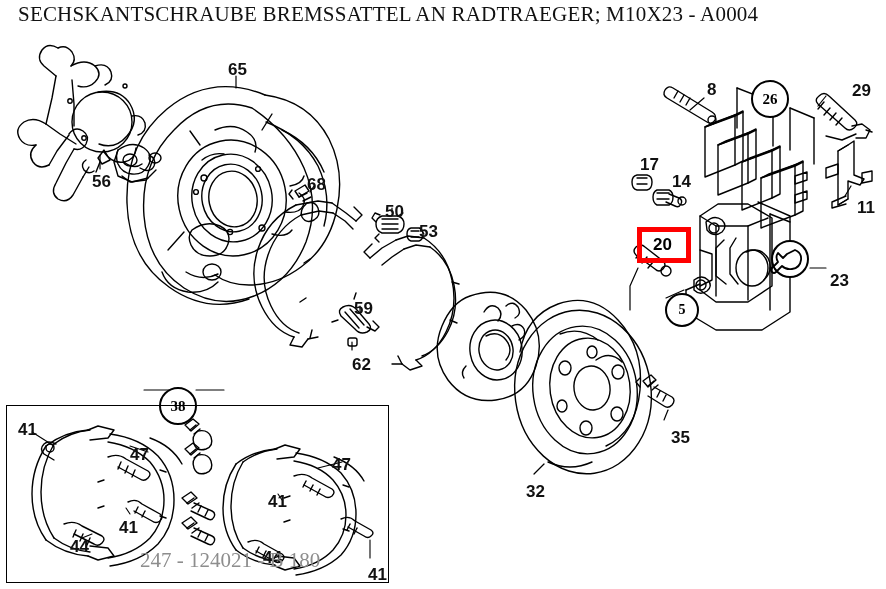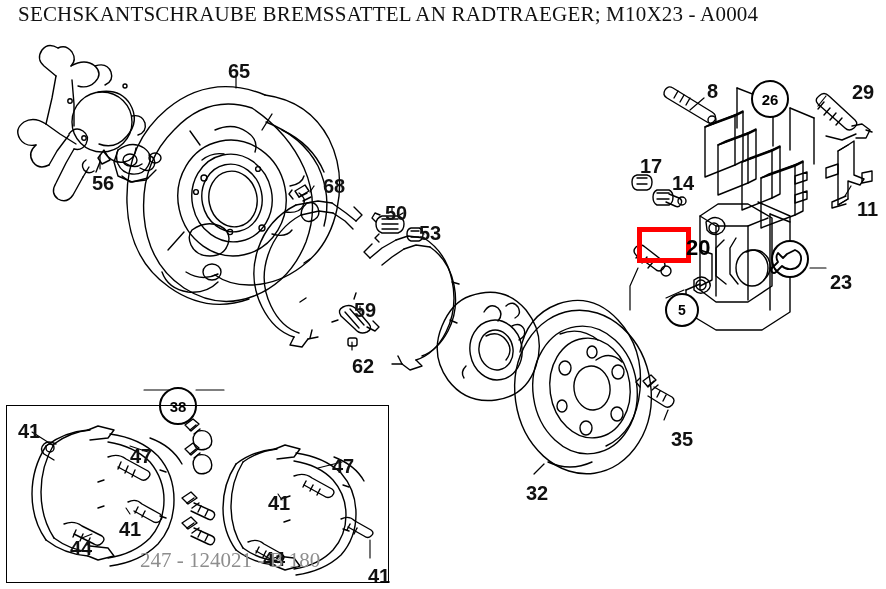--- a/index.html
+++ b/index.html
@@ -12,39 +12,39 @@
     font-family:"Liberation Serif", serif;
     font-size:21px; letter-spacing:0.2px; white-space:nowrap;
     color:#111;
   }
 
   svg#art{position:absolute;left:0;top:0;width:886px;height:589px;}
 
   .lbl{
     position:absolute;
     font-family:"Liberation Sans", sans-serif;
-    font-weight:bold;font-size:20px;color:#111;
+    font-weight:bold;font-size:17px;color:#111;
     white-space:nowrap;user-select:none;
   }
 
   .callout{
     position:absolute;width:34px;height:34px;border:2px solid #000;
     border-radius:50%;background:#fff;
     display:flex;align-items:center;justify-content:center;
-    font-family:Liberation Sans, sans-serif;font-weight:bold;font-size:15px;
+    font-family:Liberation Serif, serif;font-weight:bold;font-size:15px;
   }
   .callout.sm{width:30px;height:30px;font-size:14px;}
 
   #hl{
     position:absolute;left:637px;top:227px;width:54px;height:36px;
     border:5px solid #FF0000;background:transparent;box-sizing:border-box;
   }
   #hl-num{
-    position:absolute;left:686px;top:235px;
-    font-family:"Liberation Sans", sans-serif;font-weight:bold;font-size:22px;
+    position:absolute;left:653px;top:235px;
+    font-family:"Liberation Sans", sans-serif;font-weight:bold;font-size:17px;
   }
 
   #inset{
     position:absolute;left:6px;top:405px;width:383px;height:178px;
     border:1.5px solid #000;box-sizing:border-box;background:transparent;
   }
   #watermark{
     position:absolute;left:140px;top:548px;
     font-family:"Liberation Serif", serif;font-size:21px;color:#8d8d8d;
     white-space:nowrap;
@@ -434,21 +434,21 @@
         <path d="M370 540 l0 18"></path>
         <path d="M174 390 l-30 0"></path>
         <path d="M196 390 l28 0"></path>
       </g>
 
     </g>
   </svg>
 
   <div class="lbl" style="left:228px;top:60px;">65</div>
   <div class="lbl" style="left:92px;top:172px;">56</div>
-  <div class="lbl" style="left:307px;top:175px;margin-left:16px;">68</div>
+  <div class="lbl" style="left:307px;top:175px;">68</div>
   <div class="lbl" style="left:385px;top:202px;">50</div>
   <div class="lbl" style="left:419px;top:222px;">53</div>
   <div class="lbl" style="left:354px;top:299px;">59</div>
   <div class="lbl" style="left:352px;top:355px;">62</div>
   <div class="lbl" style="left:492px;top:482px;margin-left:34px;">32</div>
   <div class="lbl" style="left:671px;top:428px;">35</div>
   <div class="lbl" style="left:707px;top:80px;">8</div>
   <div class="lbl" style="left:843px;top:81px;margin-left:9px;">29</div>
   <div class="lbl" style="left:640px;top:155px;text-align:center;">17</div>
   <div class="lbl" style="left:672px;top:172px;">14</div>

